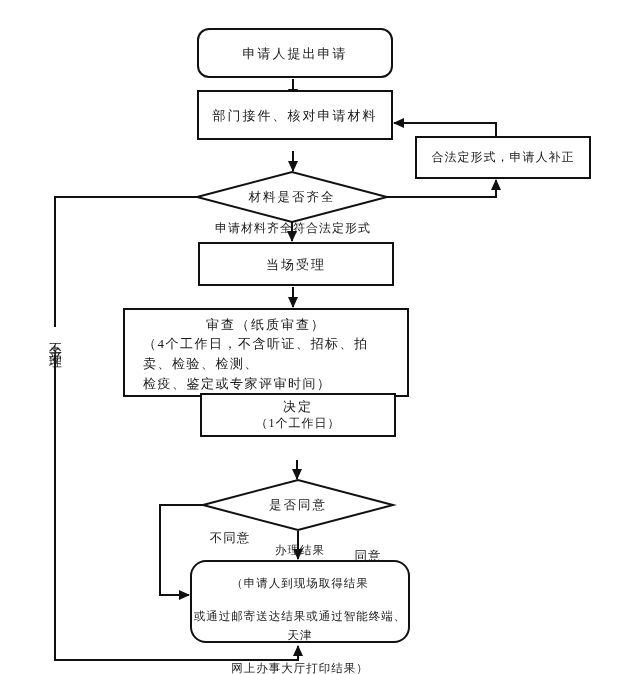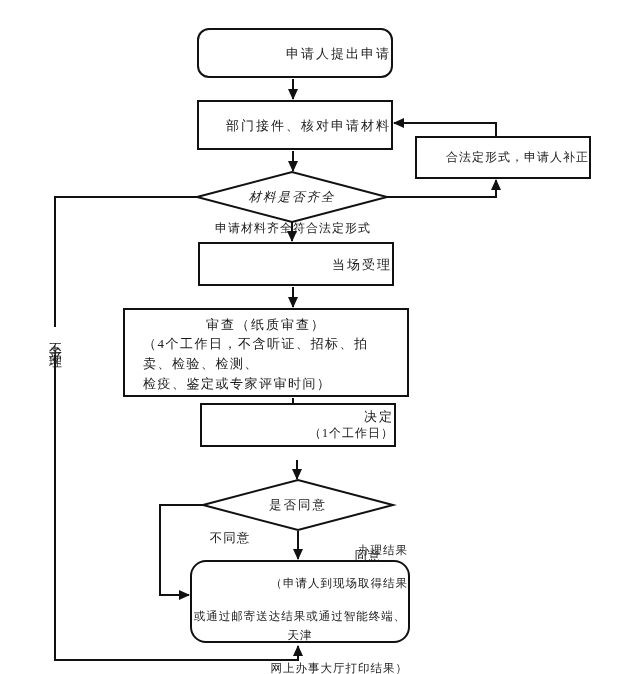--- a/index.html
+++ b/index.html
@@ -4,21 +4,21 @@
 <style>
   html,body{margin:0;padding:0;background:#ffffff;}
   #canvas{
     position:relative;width:628px;height:674px;background:#ffffff;
     font-family:"Liberation Serif","DejaVu Serif",serif;color:#1a1a1a;
     overflow:hidden;
   }
   #edges{position:absolute;left:0;top:0;width:628px;height:674px;z-index:1;}
   .node{
     position:absolute;z-index:2;background:#ffffff;border:2.5px solid #111;
-    display:flex;flex-direction:column;align-items:flex-end;justify-content:center;
+    display:flex;flex-direction:column;align-items:center;justify-content:center;
     box-sizing:border-box;text-align:center;
   }
   .rounded{border-radius:12px;}
   .rounded-lg{border-radius:16px;}
   .lbl{font-size:13px;letter-spacing:2px;line-height:17px;}
   .lbl-sm{font-size:12px;letter-spacing:1px;line-height:17px;}
   .floating{
     position:absolute;z-index:3;text-align:center;font-size:12.5px;
     letter-spacing:1px;line-height:15px;background:transparent;
   }
@@ -65,45 +65,45 @@
     <g stroke="#111" stroke-width="2" fill="#ffffff">
       <polygon points="197,197 292,172 387,197 292,222"></polygon>
       <polygon points="203,505 298,480 393,505 298,530"></polygon>
     </g>
   </svg>
 
   <div class="node rounded" style="left:197px;top:28px;width:196px;height:50px;">
     <div class="lbl">申请人提出申请</div>
   </div>
 
-  <div class="node" style="left:197px;top:100px;width:196px;height:50px;">
+  <div class="node" style="left:197px;top:90px;width:196px;height:50px;">
     <div class="lbl">部门接件、核对申请材料</div>
   </div>
 
   <div class="node" style="left:415px;top:136px;width:176px;height:43px;">
     <div class="lbl-sm">合法定形式，申请人补正</div>
   </div>
 
-  <div class="diamond-label" style="left:197px;top:189px;width:190px;font-style:italic;">材料是否齐全</div>
+  <div class="diamond-label" style="left:197px;top:189px;width:190px;">材料是否齐全</div>
 
   <div class="floating" style="left:168px;top:221px;width:250px;font-size:12px;">申请材料齐全符合法定形式</div>
 
   <div class="node" style="left:198px;top:242px;width:196px;height:44px;">
     <div class="lbl">当场受理</div>
   </div>
 
   <div class="node" id="review-box" style="left:123px;top:308px;width:286px;height:89px;">
     <div class="rv-title">审查（纸质审查）</div>
     <div class="rv-note">
       <div>（4个工作日，不含听证、招标、拍卖、检验、检测、</div>
       <div>检疫、鉴定或专家评审时间）</div>
     </div>
   </div>
 
-  <div class="node" style="left:200px;top:403px;width:196px;height:44px;">
+  <div class="node" style="left:200px;top:393px;width:196px;height:44px;">
     <div class="lbl">决定</div>
     <div class="lbl-sm">（1个工作日）</div>
   </div>
 
   <div class="diamond-label" style="left:203px;top:497px;width:190px;">是否同意</div>
 
   <div class="floating" style="left:200px;top:531px;width:60px;">不同意</div>
 
   <div class="floating" style="left:345px;top:549px;width:46px;">同意</div>
 

